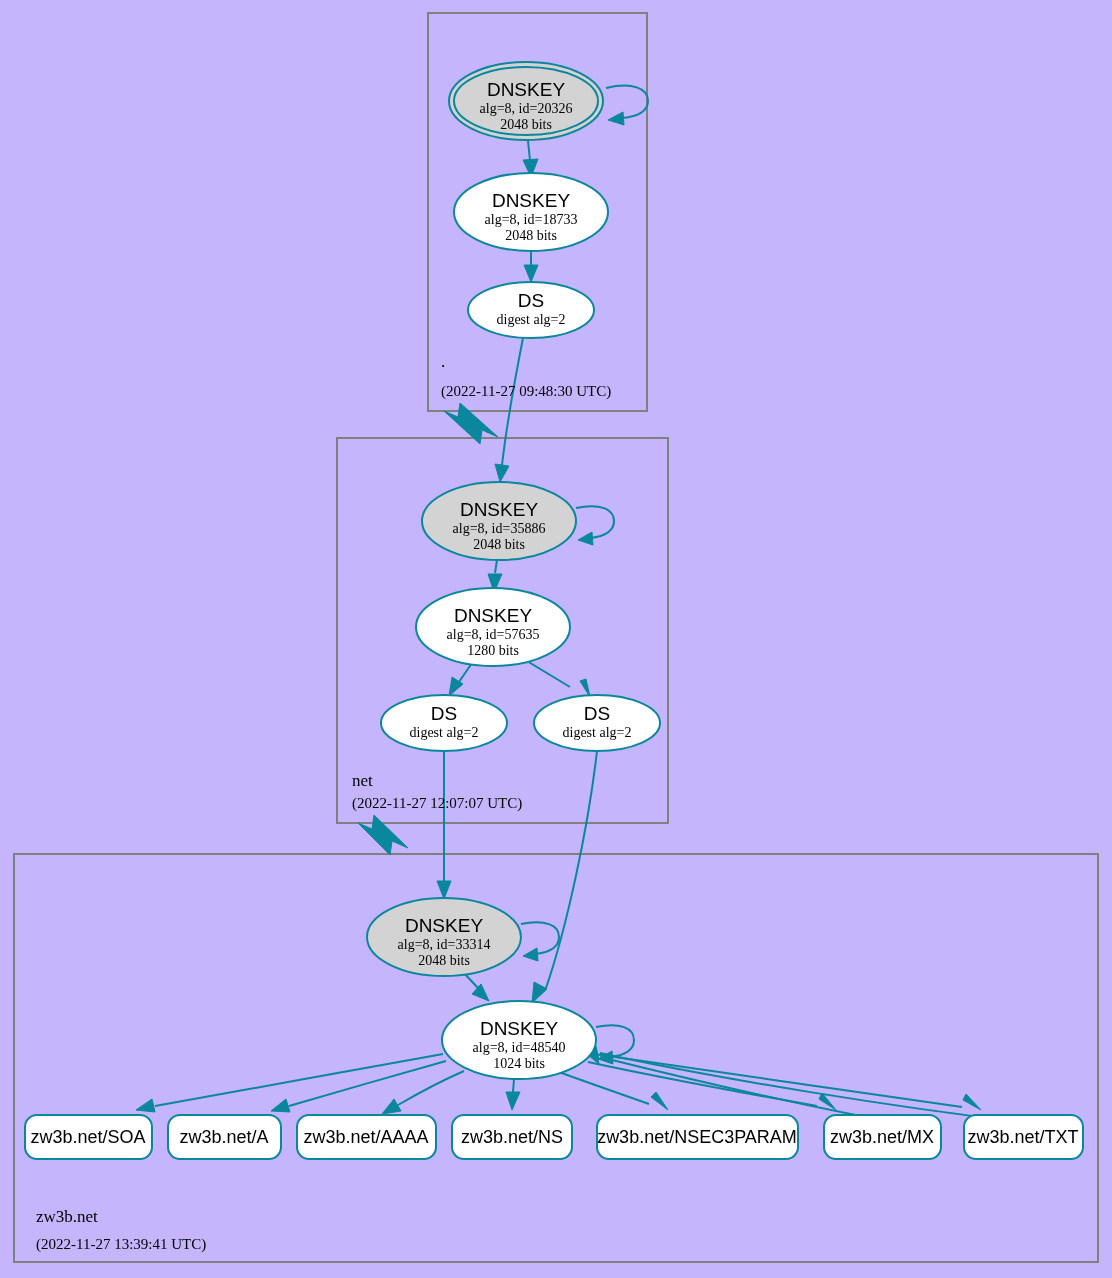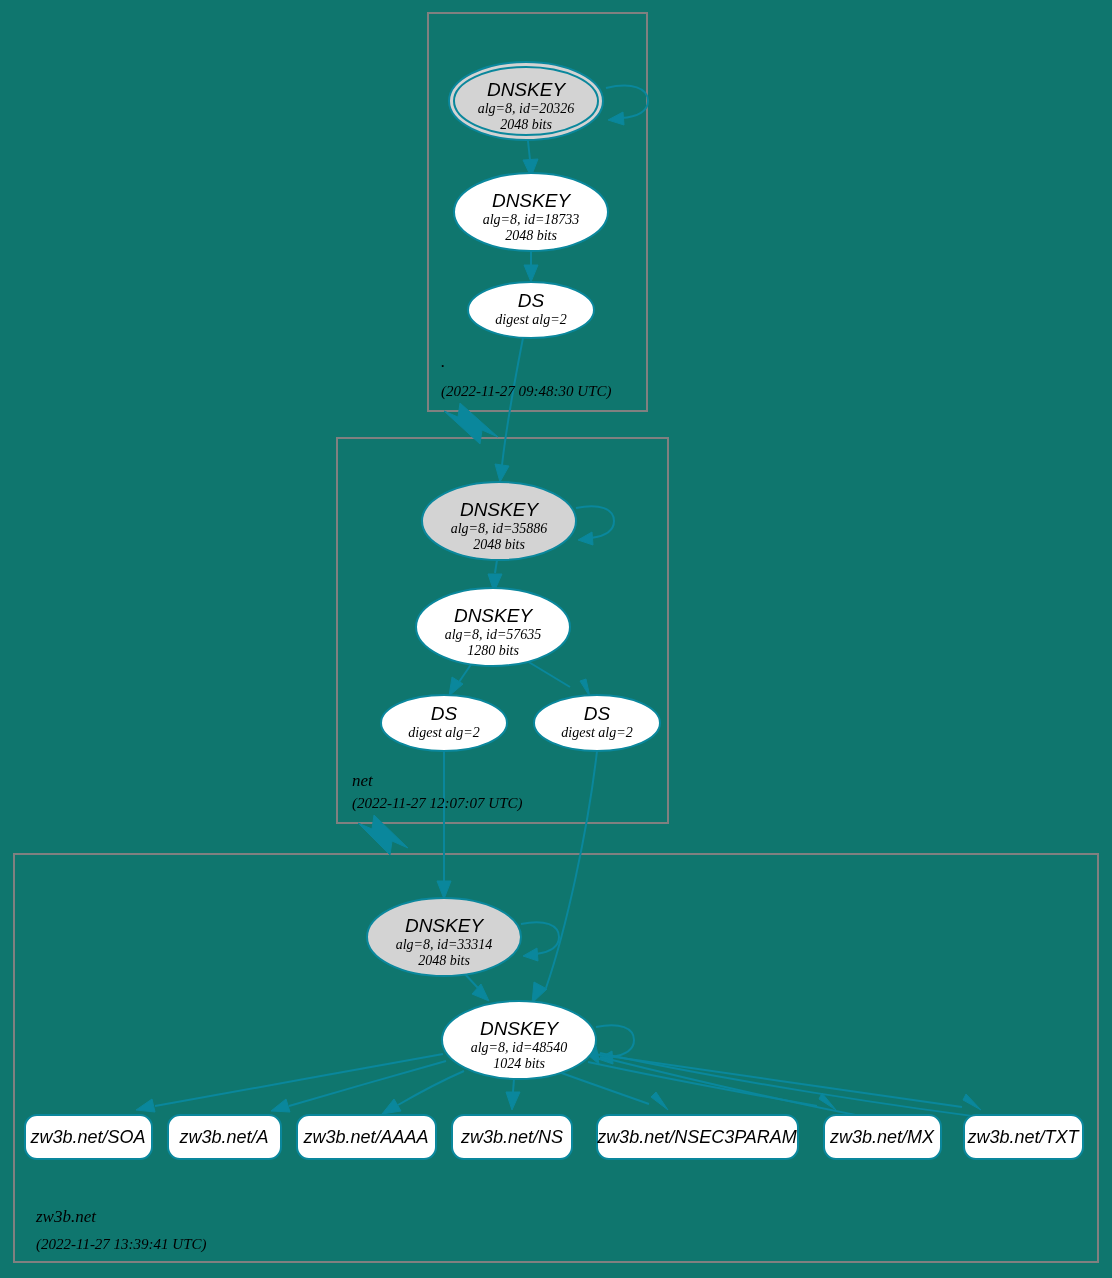--- a/index.html
+++ b/index.html
@@ -4,23 +4,22 @@
 <style>
   html, body {
     margin: 0;
     padding: 0;
     background: #ffffff;
   }
   #canvas-wrap {
     position: relative;
     width: 1112px;
     height: 1278px;
-    background: #0f766e;
+    background: #c4b5fd;
     font-family: "Liberation Sans", sans-serif;
-    font-style: italic;
   }
   svg#graph {
     display: block;
     width: 1112px;
     height: 1278px;
   }
   .zone-box {
     fill: none;
     stroke: #808080;
     stroke-width: 2;

